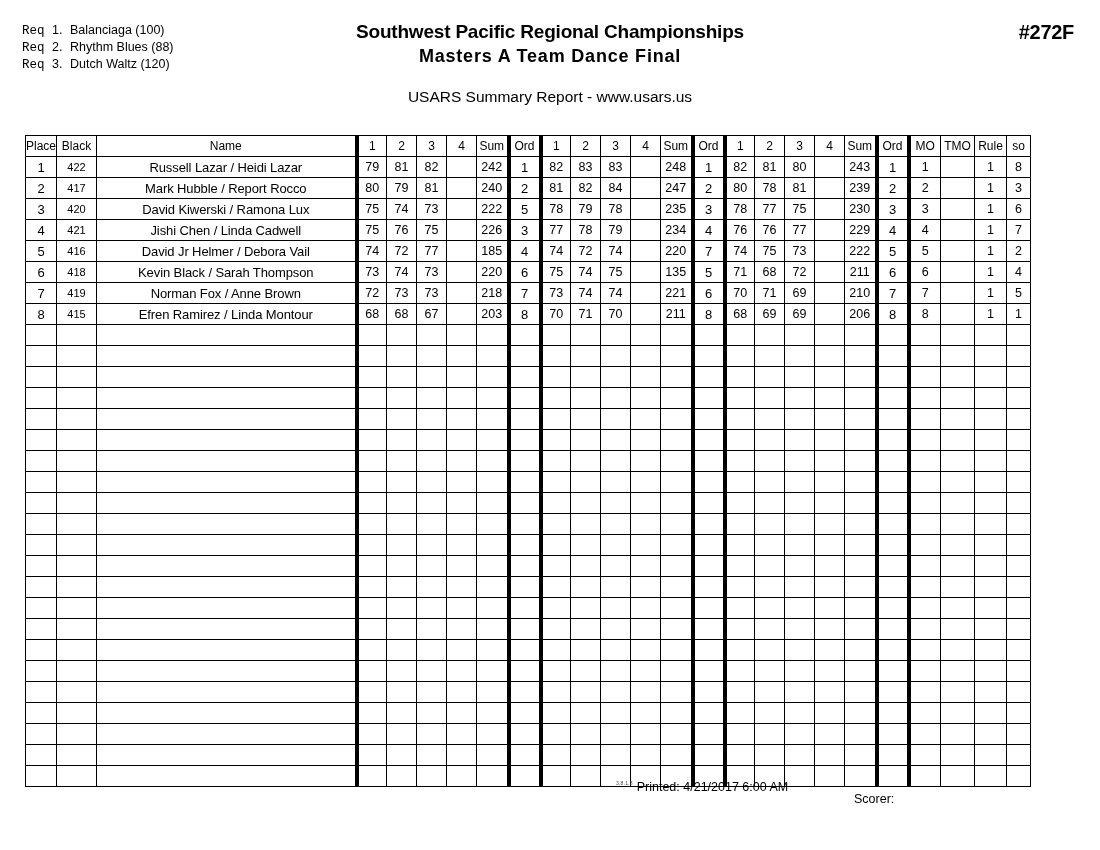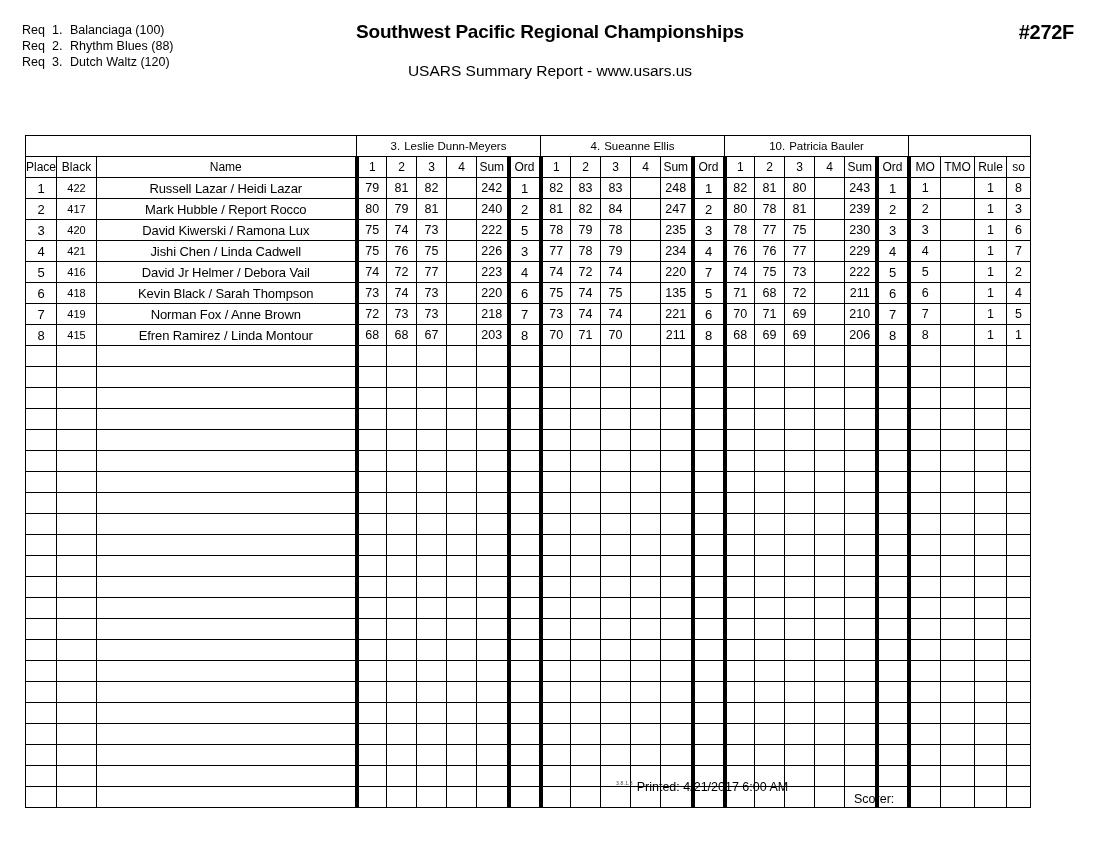--- a/index.html
+++ b/index.html
@@ -19,21 +19,21 @@
   
   #req-block {
     position: absolute;
     left: 22px;
     top: 22px;
     font-size: 12.5px;
     line-height: 16px;
     white-space: nowrap;
   }
   #req-block .req-line { display: block; }
-  #req-block .req-word { display: inline-block; width: 30px; }
+  #req-block .req-word { display: inline-block; width: 30px; font-family: Liberation Mono, monospace; }
   #req-block .req-num  { display: inline-block; width: 18px; }
 
   
   #title-block {
     position: absolute;
     left: 260px;
     top: 20px;
     width: 580px;
     text-align: center;
   }
@@ -149,20 +149,21 @@
 <body>
 
 <div id="req-block">
     <span class="req-line"><span class="req-word">Req</span><span class="req-num">1.</span><span>Balanciaga (100)</span></span>
     <span class="req-line"><span class="req-word">Req</span><span class="req-num">2.</span><span>Rhythm Blues (88)</span></span>
     <span class="req-line"><span class="req-word">Req</span><span class="req-num">3.</span><span>Dutch Waltz (120)</span></span>
   </div>
 
 <div id="title-block">
   <div id="event-title">Southwest Pacific Regional Championships</div>
+  <div id="event-subtitle">Masters A Team Dance Final</div>
   <div id="event-report">USARS Summary Report - www.usars.us</div>
 </div>
 
 <div id="event-number">#272F</div>
 
 <div id="score-table-wrap">
   <table id="score-table">
     <colgroup>
       <col style="width:30px">
         <col style="width:40px">
@@ -184,27 +185,20 @@
         <col style="width:30px">
         <col style="width:30px">
         <col style="width:32px">
         <col style="width:32px">
       <col style="width:32px">
         <col style="width:34px">
         <col style="width:32px">
         <col style="width:24px">
     </colgroup>
     <tbody id="table-body">
-        <tr class="judge-band">
-          <td class="no-border" colspan="3"></td>
-          <td class="judge-name" colspan="6"><span class="jnum">3.</span><span>Leslie Dunn-Meyers</span></td>
-          <td class="judge-name" colspan="6"><span class="jnum">4.</span><span>Sueanne Ellis</span></td>
-          <td class="judge-name" colspan="6"><span class="jnum">10.</span><span>Patricia Bauler</span></td>
-          <td class="no-border" colspan="4"></td>
-        </tr>
         <tr class="col-head">
           <td class="left-head">Place</td>
           <td>Black</td>
           <td class="left-head">Name</td>
           <td class="thick-left">1</td>
           <td>2</td>
           <td>3</td>
           <td>4</td>
           <td>Sum</td>
           <td class="thick-left thick-right">Ord</td>
@@ -334,21 +328,21 @@
           <td class="mo">7</td>
         </tr>
         <tr>
           <td class="place">5</td>
           <td class="cont">416</td>
           <td class="name">David Jr Helmer / Debora Vail</td>
           <td class="score thick-left">74</td>
           <td class="score">72</td>
           <td class="score">77</td>
           <td class="score"></td>
-          <td class="sum">223</td>
+          <td class="sum">185</td>
           <td class="ord thick-left thick-right">4</td>
           <td class="score thick-left">74</td>
           <td class="score">72</td>
           <td class="score">74</td>
           <td class="score"></td>
           <td class="sum">220</td>
           <td class="ord thick-left thick-right">7</td>
           <td class="score thick-left">74</td>
           <td class="score">75</td>
           <td class="score">73</td>

